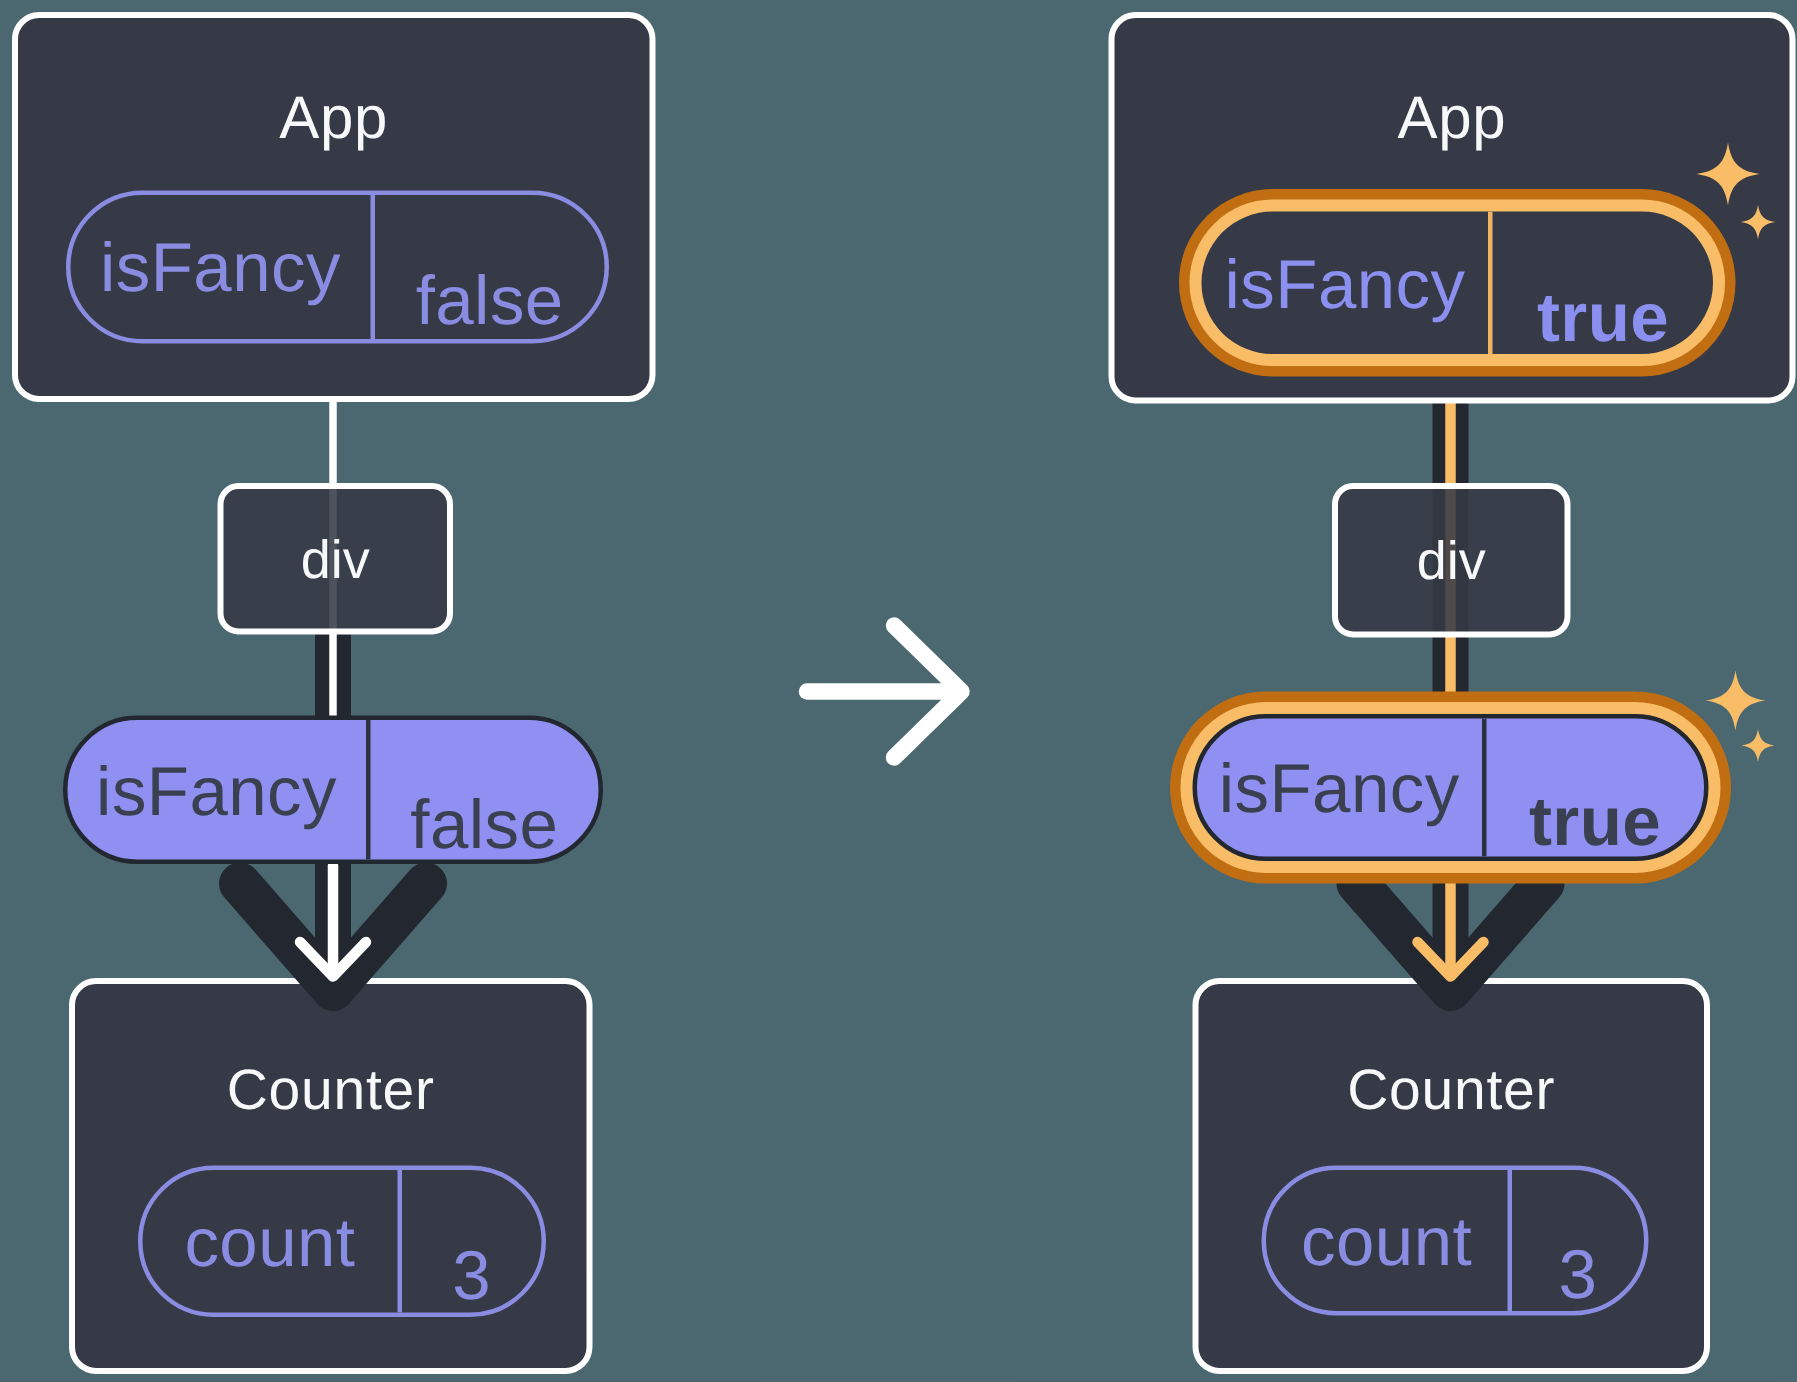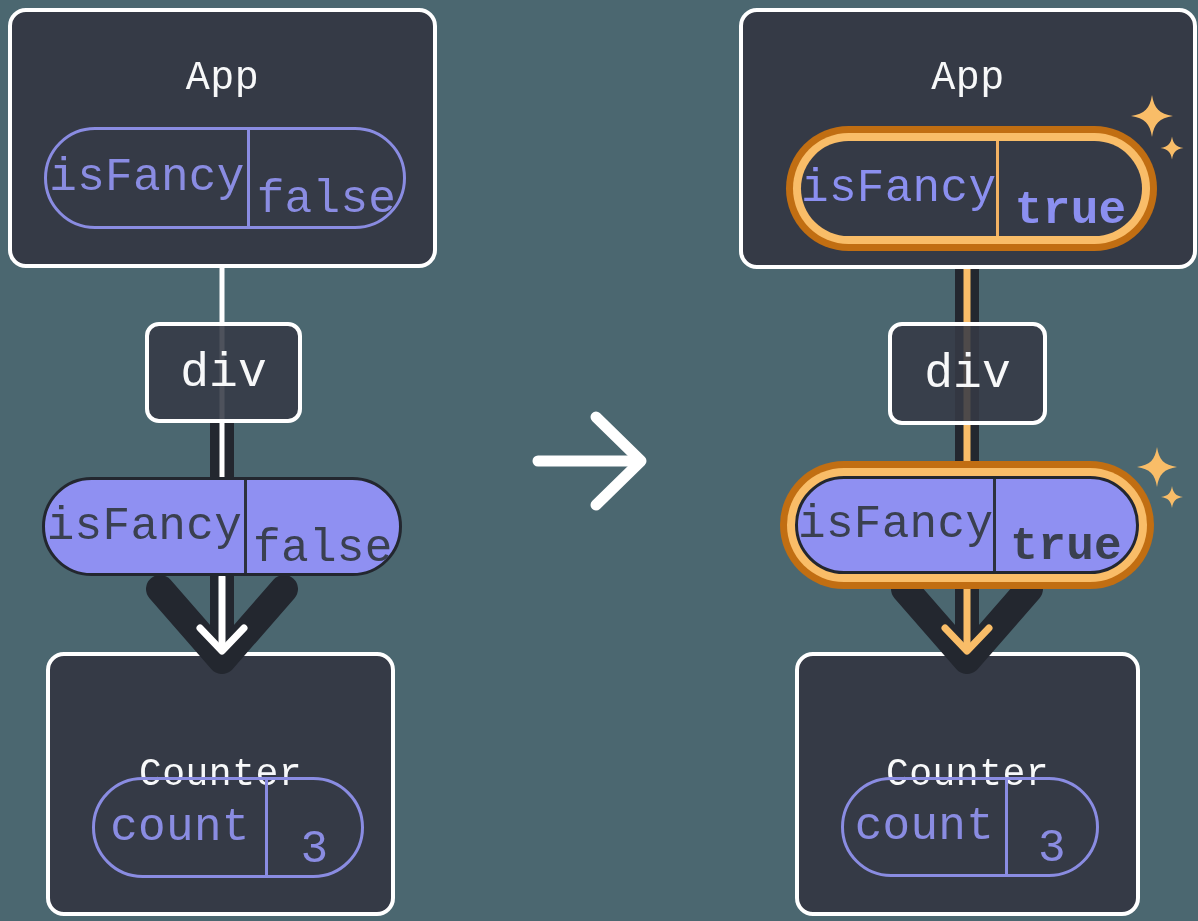--- a/index.html
+++ b/index.html
@@ -1,41 +1,41 @@
 <!DOCTYPE html>
 <html><head>
 <meta charset="utf-8">
 <style>
   html,body{margin:0;padding:0;background:#4b6770;}
   #canvas{
     position:relative;width:1198px;height:921px;overflow:hidden;
     background:#4b6770;
-    font-family:Liberation Mono, monospace;
+    font-family:Liberation Sans, sans-serif;
   }
   svg.layer{position:absolute;left:0;top:0;width:1198px;height:921px;pointer-events:none;}
   #lines-layer{z-index:1;}
   #arrows-layer{z-index:4;}
   #sparkles-layer{z-index:6;}
 
   .card{
     position:absolute;z-index:2;
     background:#353a46;border:4px solid #ffffff;border-radius:18px;
     box-sizing:border-box;
   }
   .card-title{
     position:absolute;left:0;right:0;text-align:center;
     color:#f7f8f9;font-size:40px;line-height:42px;font-weight:400;letter-spacing:.5px;
   }
-  .counter-title{font-size:38px;margin-top:48px;}
+  .counter-title{font-size:38px;}
 
   .div-node{
     position:absolute;z-index:2;
     background:rgba(53,58,70,0.88);border:4px solid #ffffff;border-radius:14px;
     box-sizing:border-box;display:flex;align-items:center;justify-content:center;
-    color:#f7f8f9;font-size:48px;
+    color:#f7f8f9;font-size:36px;
   }
 
   .pill{
     position:absolute;z-index:5;display:flex;box-sizing:border-box;
     border-radius:999px;overflow:hidden;font-size:46px;letter-spacing:.3px;
   }
   .pill-cell{display:flex;align-items:center;justify-content:center;box-sizing:border-box;}
   .pill-key{flex:0 0 57%;}
   .pill-val{flex:1 1 auto;margin-top:44px;}
   .counter-pill .pill-key{flex:0 0 65%;}

